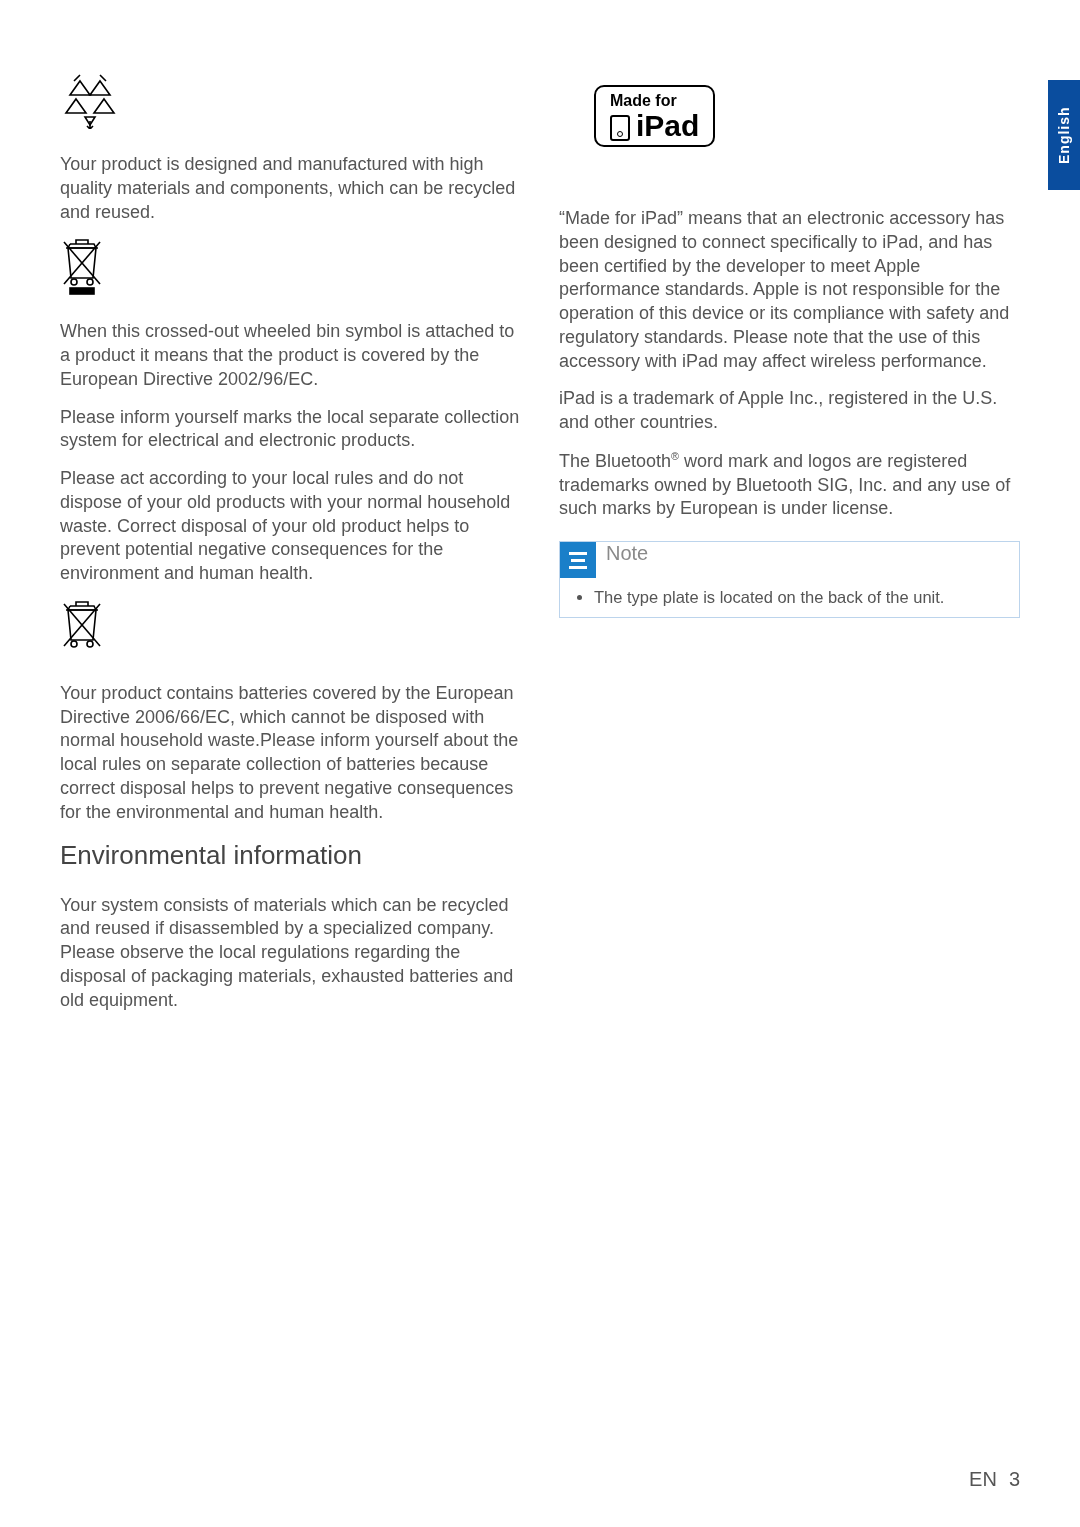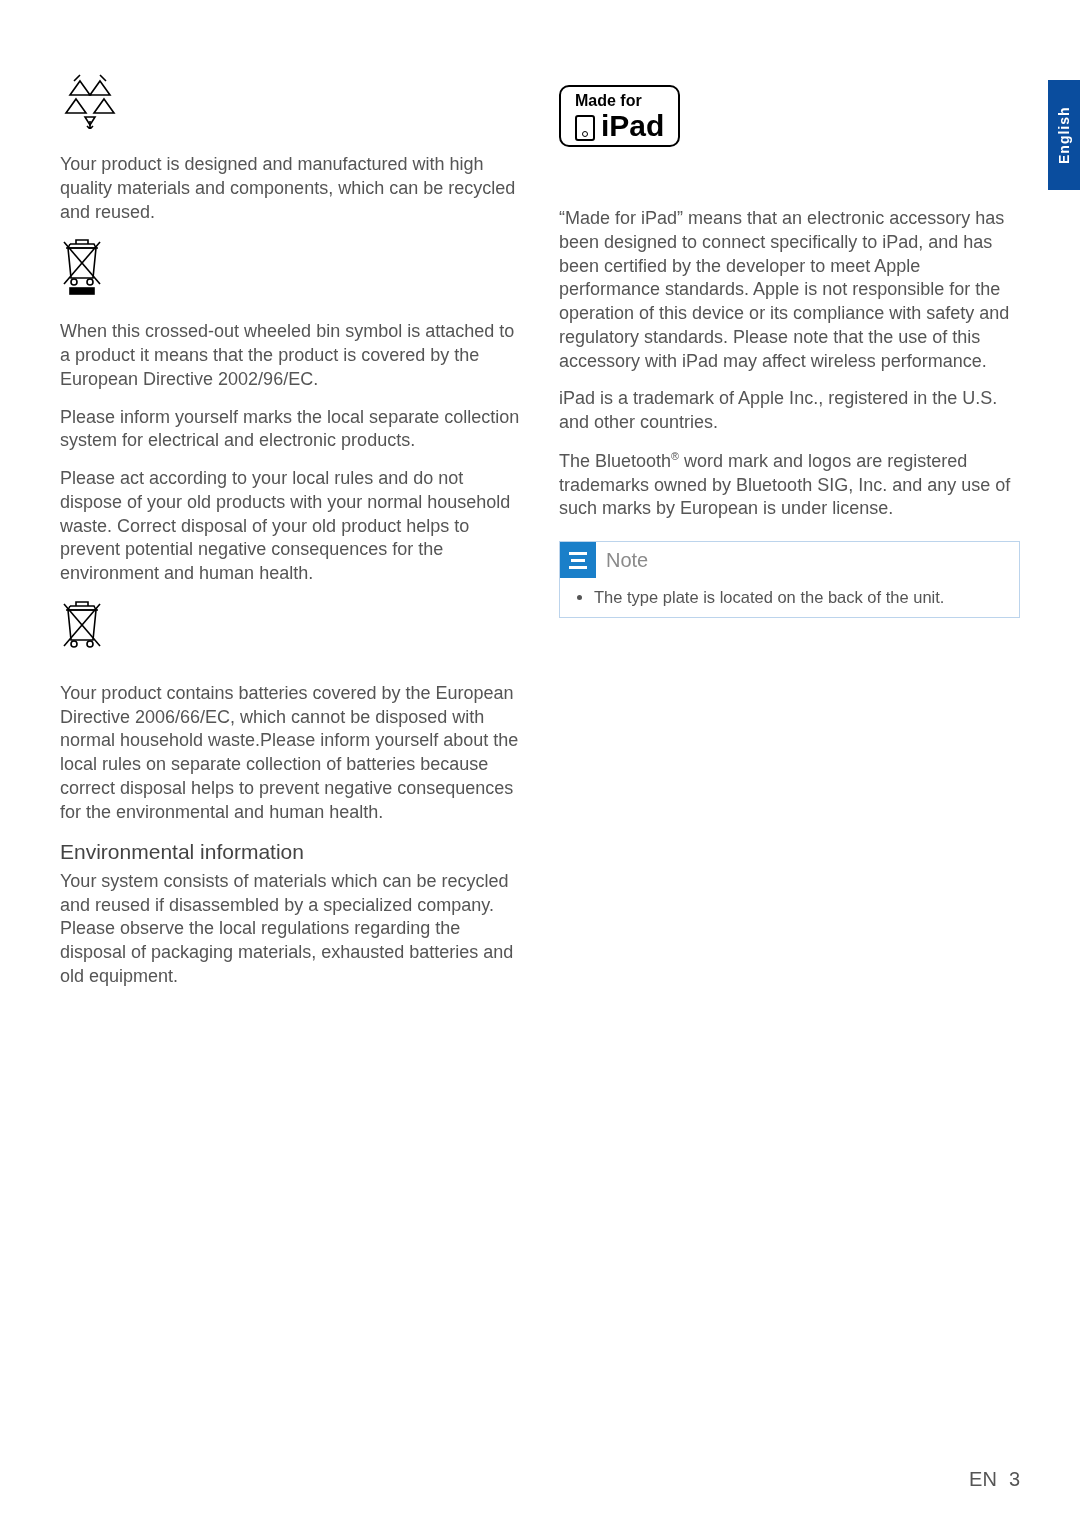--- a/index.html
+++ b/index.html
@@ -38,48 +38,49 @@
     flex: 1;
     min-width: 0;
   }
   p { 
     font-size: 18px; 
     line-height: 1.32; 
     margin-bottom: 14px;
     color: #555;
   }
   .heading {
-    font-size: 21px;
+    font-size: 26px;
     line-height: 1.32;
-    margin-bottom: 4px;
+    margin-bottom: 21px;
     color: #444;
     font-weight: 400;
   }
   .icon-block { margin: 8px 0 20px 0; }
   .recycle-icon svg { width: 60px; height: 56px; }
   .bin-icon svg { width: 44px; height: 58px; }
   .ipad-badge {
     border: 2px solid #000;
     border-radius: 10px;
     padding: 6px 14px 4px 14px;
     display: inline-block;
     margin-bottom: 60px;
+    margin-left: 35px;
   }
   .ipad-badge .mf { font-size: 16px; font-weight: 700; color:#000; line-height:1; }
   .ipad-badge .row { display:flex; align-items:flex-end; gap:6px; margin-top:2px;}
   .ipad-badge .dev { width:20px; height:26px; border:2px solid #000; border-radius:3px; position:relative; }
   .ipad-badge .dev::after { content:""; position:absolute; bottom:2px; left:50%; transform:translateX(-50%); width:4px; height:4px; border:1px solid #000; border-radius:50%; }
   .ipad-badge .word { font-size: 30px; font-weight:700; color:#000; line-height:1; }
   .note-box {
     border: 1px solid #bcd4ec;
     margin-top: 20px;
     padding-bottom: 10px;
   }
   .note-head {
-    display:flex; align-items:center; gap:10px;
+    display:flex; align-items:flex-start; gap:10px;
     padding: 0;
   }
   .note-head .nicon {
     width:36px; height:36px; background:#1a7fc9;
     display:flex; flex-direction:column; justify-content:center; align-items:center; gap:4px;
   }
   .note-head .nicon span { display:block; width:18px; height:3px; background:#fff; }
   .note-head .nicon span:nth-child(2){ width:14px; }
   .note-head .ntitle { font-size:20px; color:#8a8a8a; }
   .note-body { padding: 10px 18px 0 18px; }

